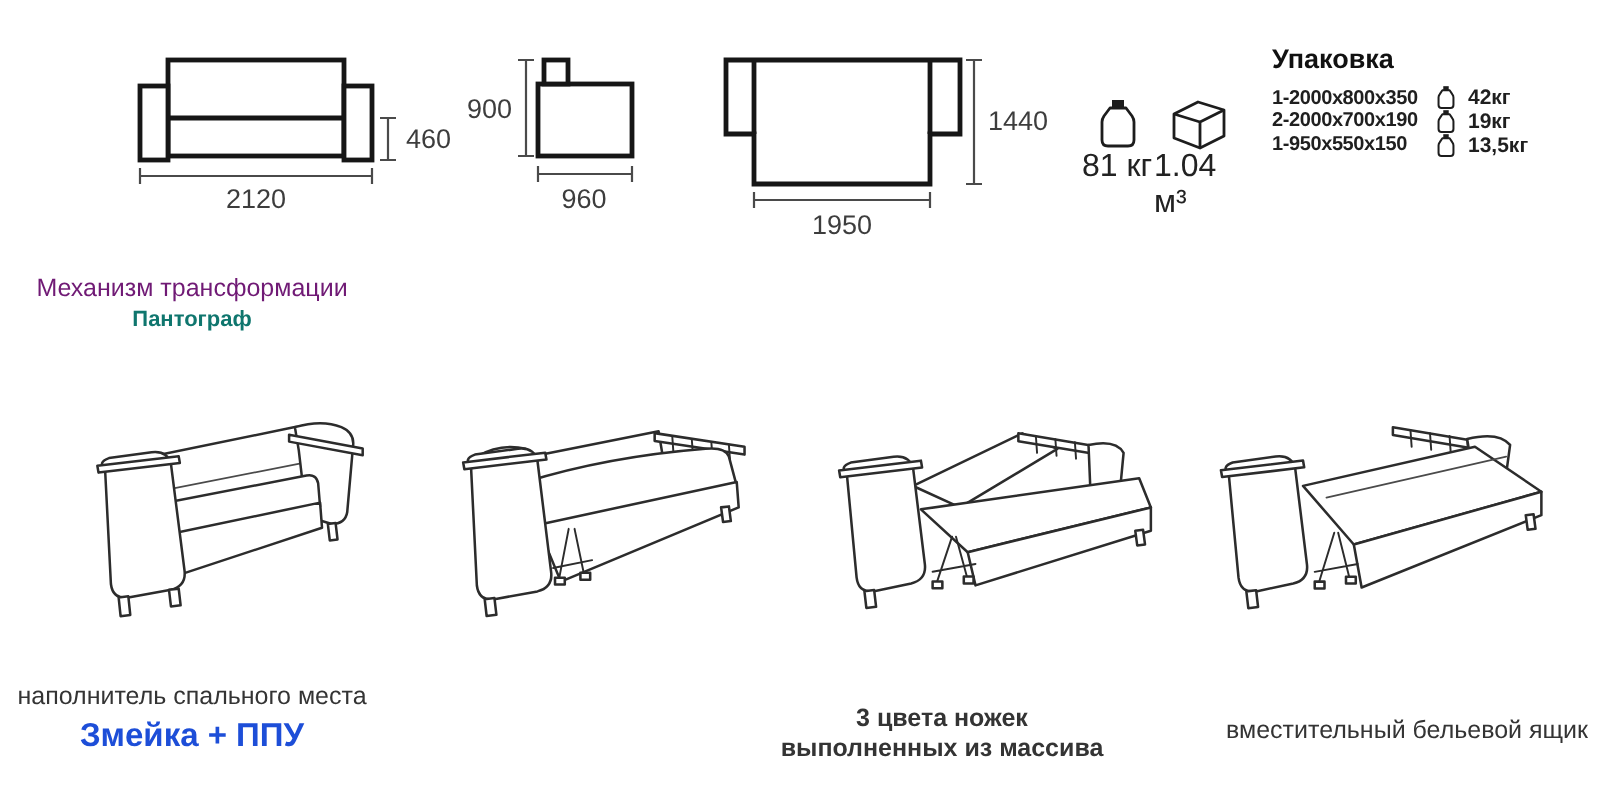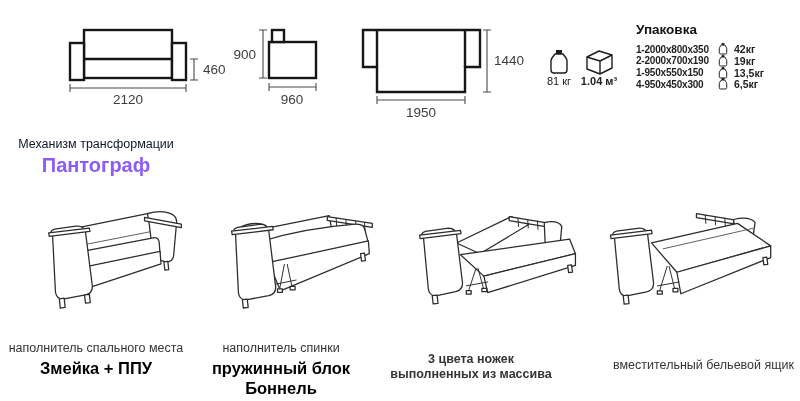--- a/index.html
+++ b/index.html
@@ -13,31 +13,31 @@
   .tech text{stroke:none;fill:#3d3d3d;font-family:"Liberation Sans",sans-serif;font-size:13.5px;}
   
   .sofa path{fill:#ffffff;stroke:#2c2c2c;stroke-width:1.3;stroke-linejoin:round;stroke-linecap:round;}
   .sofa .thin{fill:none;stroke-width:1;}
   .sofa .lite{fill:none;stroke-width:0.9;stroke:#4a4a4a;}
   
   .icon path{fill:#fff;stroke:#1d1d1d;stroke-width:1.4;stroke-linejoin:round;}
   .icon .solid{fill:#1d1d1d;stroke:none;}
   .icon-sm path{fill:#fff;stroke:#1d1d1d;stroke-width:1.1;stroke-linejoin:round;}
   .icon-sm .solid{fill:#1d1d1d;stroke:none;}
-  .totals{font-size:11px;color:#222;text-align:center;}
+  .totals{font-size:16px;color:#222;text-align:left;}
   .pack-title{font-size:13.5px;font-weight:bold;color:#111;}
   .pack-list{font-size:10.5px;color:#1f1f1f;}
   .pack-row{display:grid;grid-template-columns:82px 16px auto;align-items:center;height:11.8px;font-weight:bold;}
   .pack-size{font-size:10px;letter-spacing:-0.2px;}
   .mech{width:176px;text-align:center;}
-  .mech-label{font-size:12.5px;color:#0f172a;}
-  .mech-name{font-size:20px;font-weight:bold;color:#8b5cf6;margin-top:3px;}
+  .mech-label{font-size:12.5px;color:#701a75;}
+  .mech-name{font-size:11px;font-weight:bold;color:#0f766e;margin-top:3px;}
   .feat{text-align:center;}
   .feat-label{font-size:12.5px;color:#343434;line-height:15px;}
-  .feat-value{font-size:16.5px;font-weight:bold;color:#000000;line-height:20px;margin-top:2px;}
+  .feat-value{font-size:16.5px;font-weight:bold;color:#1d4ed8;line-height:20px;margin-top:2px;}
 </style>
 </head>
 <body>
 
 <div class="stage">
 
   <svg class="abs tech" style="left:58px;top:18px;" width="200" height="98" viewBox="0 0 200 98">
     <rect x="26" y="12" width="88" height="48"></rect>
     <line x1="26" y1="41" x2="114" y2="41"></line>
     <rect x="12" y="25" width="14" height="37"></rect>
@@ -68,21 +68,21 @@
   </svg>
 
   <div class="abs totals" style="left:541px;top:50px;width:36px;">
     <svg class="icon" width="22" height="25" viewBox="0 0 22 25" style="margin:0 auto;">
       <path class="solid" d="M8,0 H14 V4 H8 Z"></path>
       <path d="M7,4 H15 L18,8 Q19,9.5 19,11 V20 Q19,23 16,23 H6 Q3,23 3,20 V11 Q3,9.5 4,8 Z"></path>
     </svg>
     <div>81 кг</div>
   </div>
 
-  <div class="abs totals" style="left:577px;top:48px;width:44px;font-weight:bold;">
+  <div class="abs totals" style="left:577px;top:48px;width:44px;">
     <svg class="icon" width="34" height="27" viewBox="0 0 34 27" style="margin:0 auto;">
       <path d="M5,9 L17,3 L30,7 L30,20 L18,26 L5,21 Z"></path>
       <path style="fill:none" d="M5,9 L18,13 L30,7 M18,13 L18,26"></path>
     </svg>
     <div>1.04 м³</div>
   </div>
 
   <div class="abs pack-title" style="left:636px;top:10px;margin-top:12px;">Упаковка</div>
 
   <div class="abs pack-list" style="left:636px;top:43px;width:156px;">
@@ -102,28 +102,20 @@
       </svg>
       <span>19кг</span>
     </div>
     <div class="pack-row">
       <span class="pack-size">1-950x550x150</span>
       <svg class="icon-sm" width="10" height="12" viewBox="0 0 11 13">
         <path class="solid" d="M4,0 H7 V2.2 H4 Z"></path>
           <path d="M3.5,2.2 H7.5 L9,4.5 Q9.6,5.3 9.6,6.2 V10.4 Q9.6,12 8,12 H3 Q1.4,12 1.4,10.4 V6.2 Q1.4,5.3 2,4.5 Z"></path>
       </svg>
       <span>13,5кг</span>
-    </div>
-    <div class="pack-row">
-      <span class="pack-size">4-950x450x300</span>
-      <svg class="icon-sm" width="10" height="12" viewBox="0 0 11 13">
-        <path class="solid" d="M4,0 H7 V2.2 H4 Z"></path>
-          <path d="M3.5,2.2 H7.5 L9,4.5 Q9.6,5.3 9.6,6.2 V10.4 Q9.6,12 8,12 H3 Q1.4,12 1.4,10.4 V6.2 Q1.4,5.3 2,4.5 Z"></path>
-      </svg>
-      <span>6,5кг</span>
     </div>
   </div>
 
   <div class="abs mech" style="left:8px;top:137px;">
     <div class="mech-label">Механизм трансформации</div>
     <div class="mech-name">Пантограф</div>
   </div>
 
   <svg class="abs sofa" style="left:8px;top:198px;" width="184" height="126" viewBox="0 0 190 130">
     <path d="M56,34 L144,16 Q150,15 151,20 L153,48 L64,68 Z"></path>
@@ -185,24 +177,20 @@
     <path d="M12,38 L54,33 L54.6,36.5 L12.6,41.5 Z"></path>
     <path d="M168,61 L172,60.5 L173,68 L169,68.5 Z"></path>
     <path d="M25,100 L30,99.4 L31,108 L26,108.6 Z"></path>
   </svg>
 
   <div class="abs feat" style="left:4px;top:341px;width:184px;">
     <div class="feat-label">наполнитель спального места</div>
     <div class="feat-value">Змейка + ППУ</div>
   </div>
 
-  <div class="abs feat" style="left:200px;top:341px;width:162px;">
-    <div class="feat-label">наполнитель спинки</div>
-    <div class="feat-value">пружинный блок Боннель</div>
-  </div>
 
   <div class="abs feat" style="left:386px;top:352px;width:170px;font-weight:bold;">
     <div class="feat-label">3 цвета ножек выполненных из массива</div>
   </div>
 
   <div class="abs feat" style="left:598px;top:358px;width:196px;text-align:right;">
     <div class="feat-label">вместительный бельевой ящик</div>
   </div>
 
 </div>

